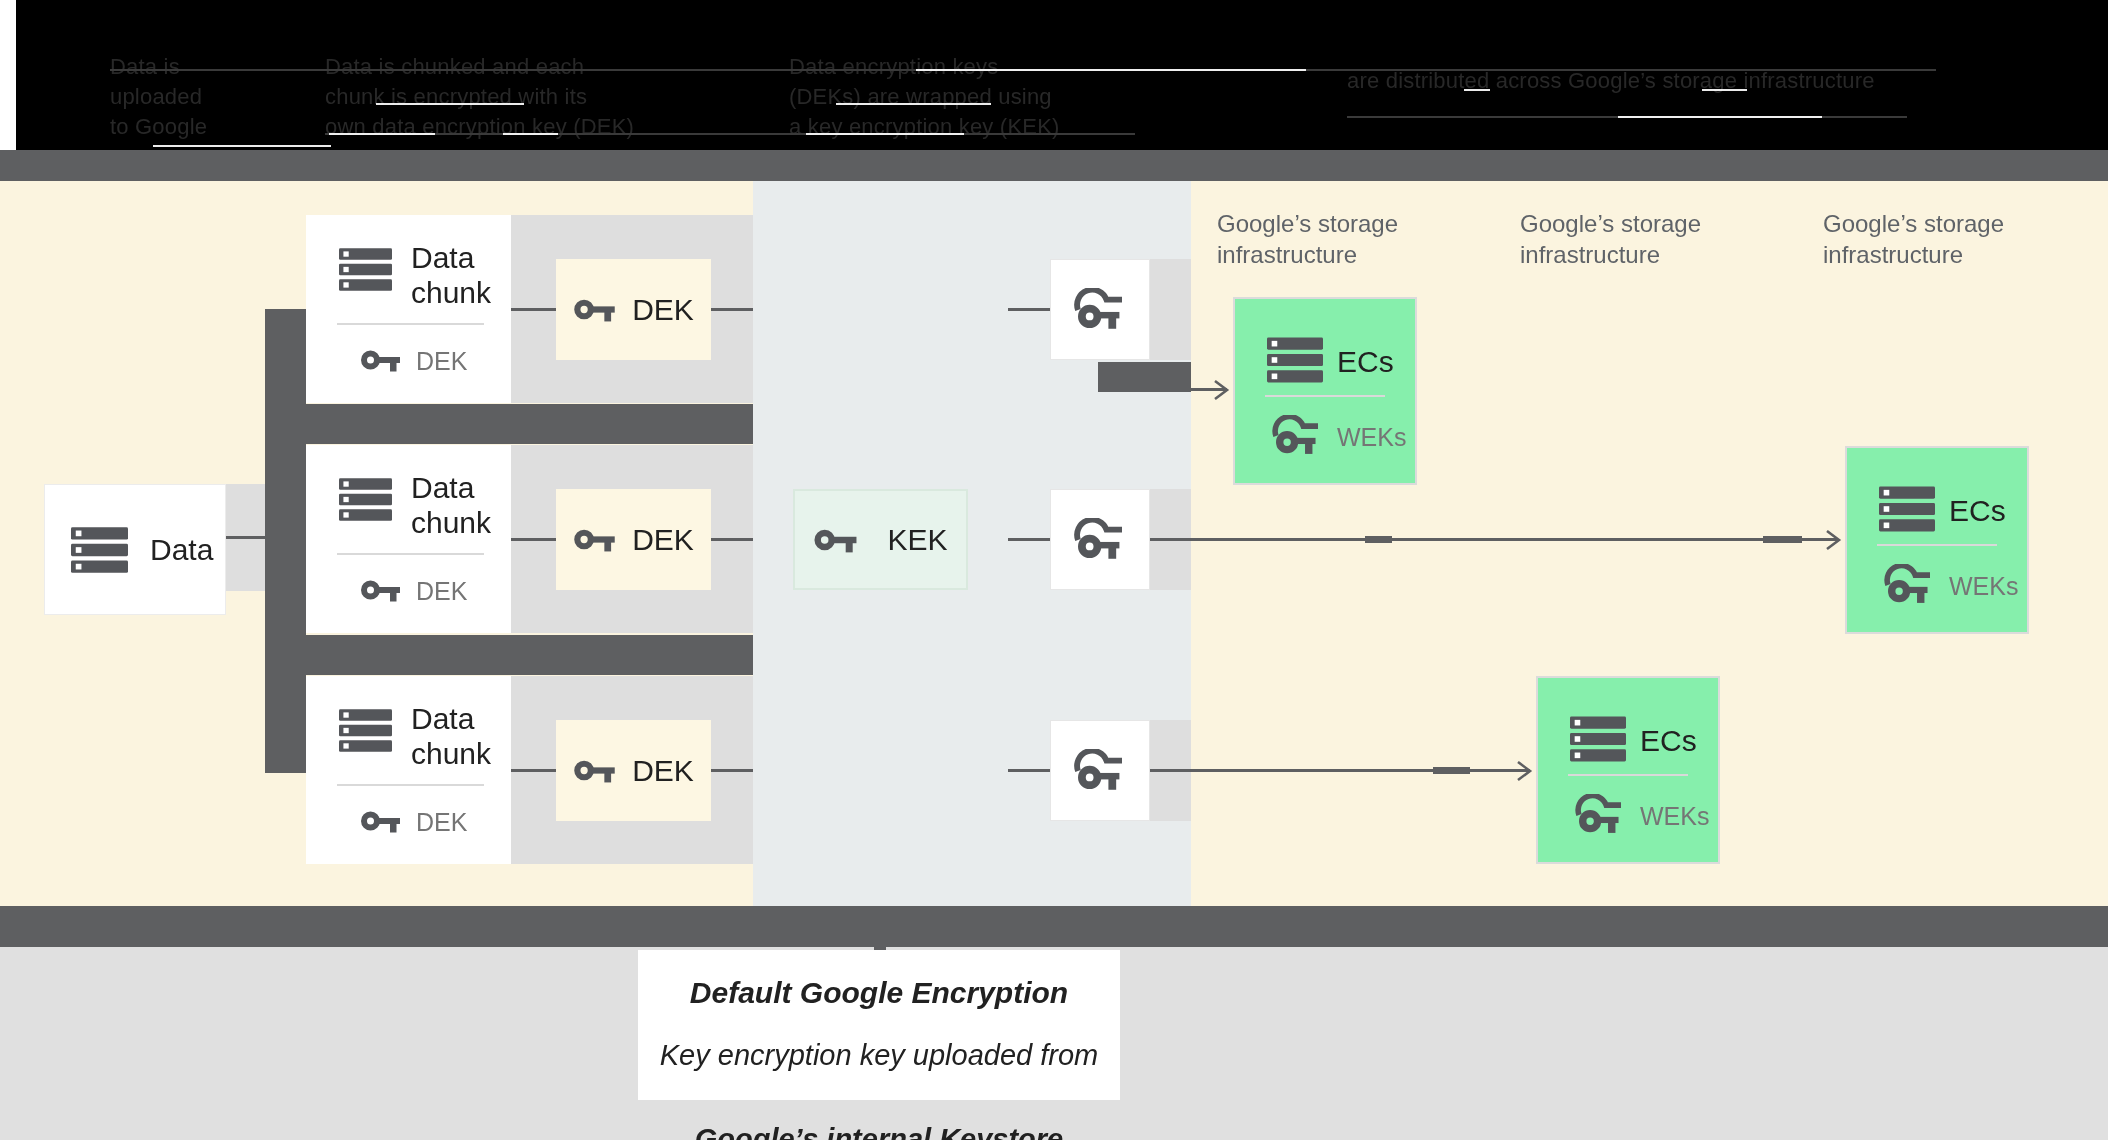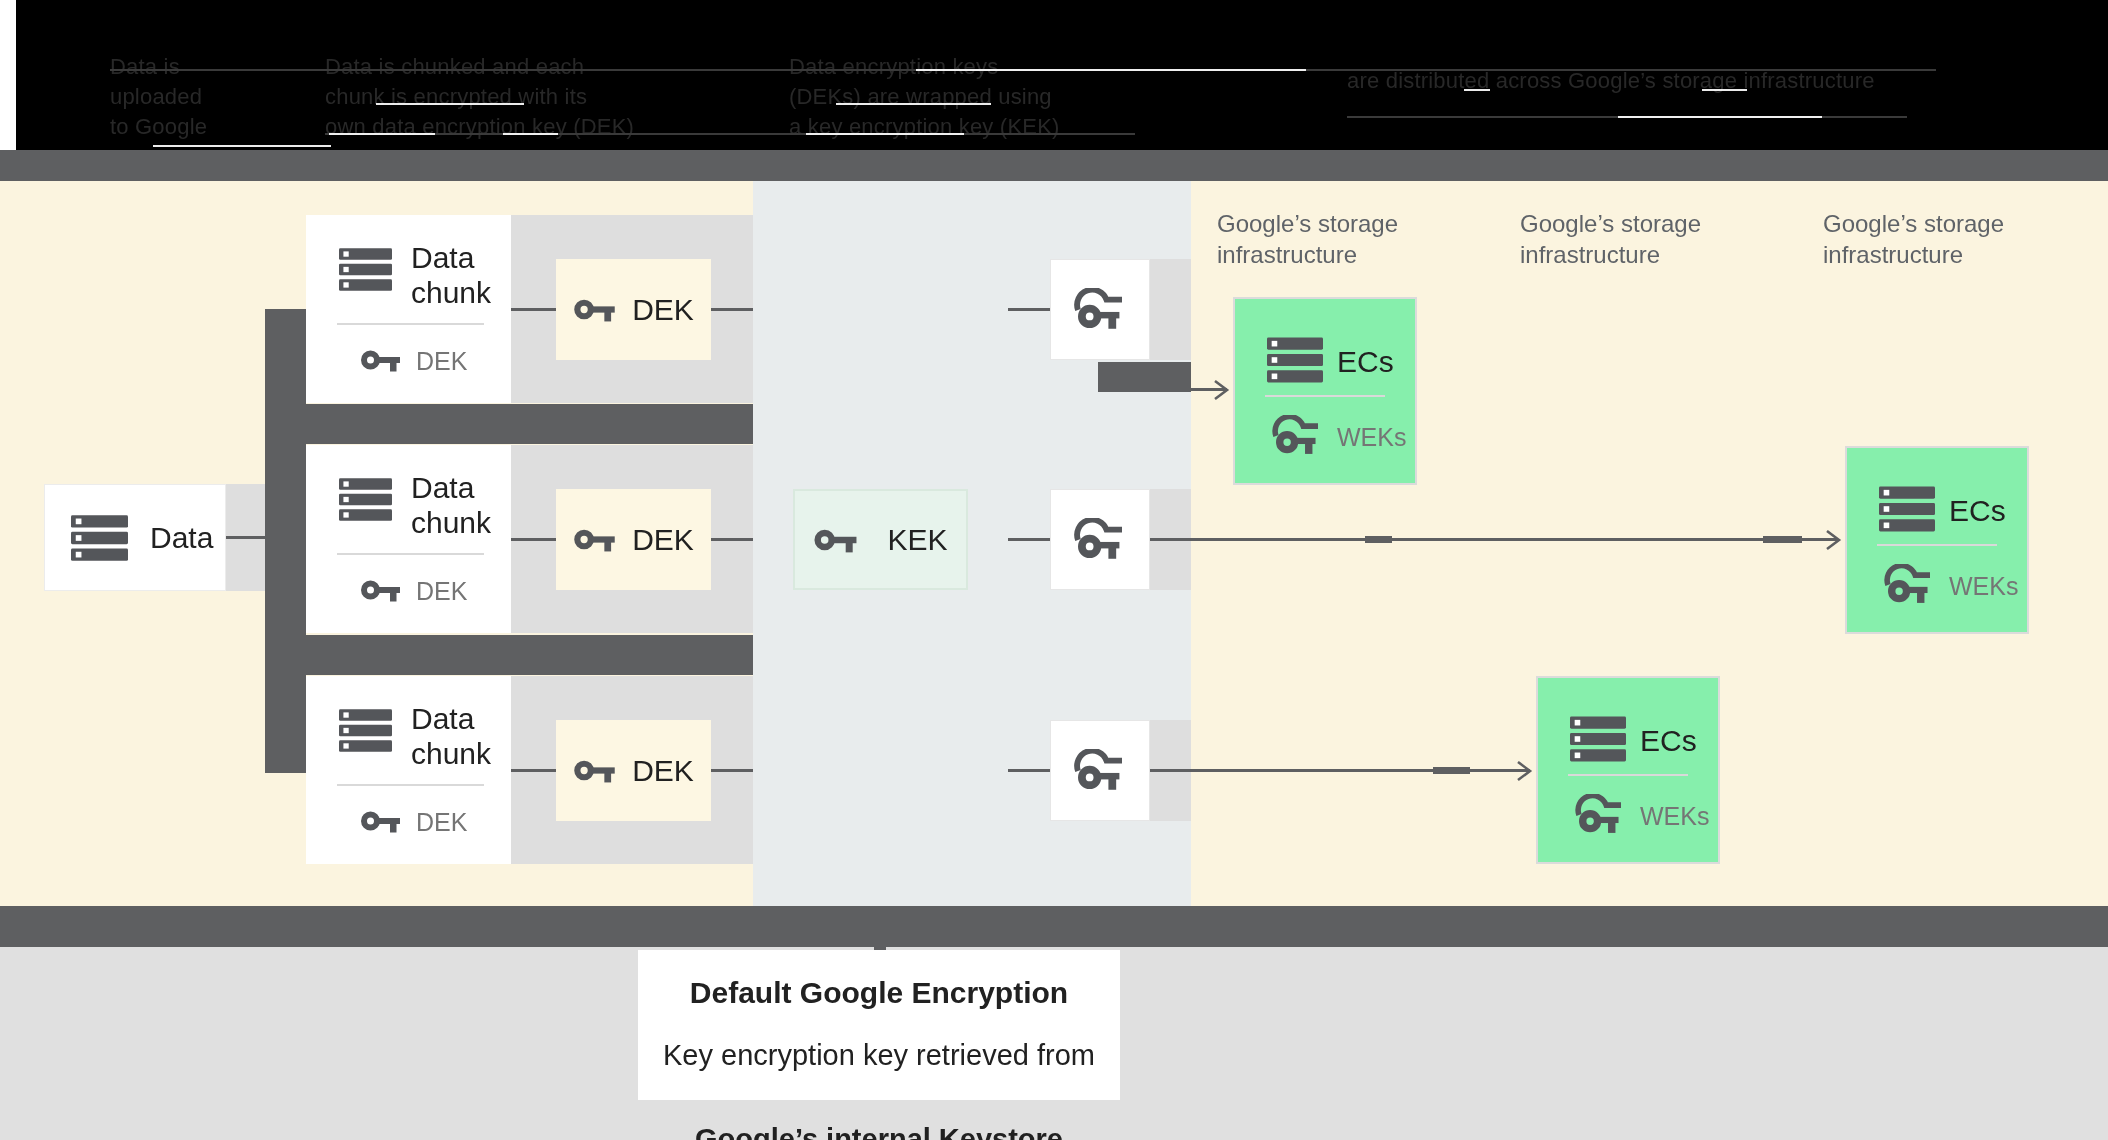--- a/index.html
+++ b/index.html
@@ -24,21 +24,21 @@
 
   
   .gray{background:#DEDEDE;}
   .dark{background:#5E5F61;}
   .databox{background:#fff;border:1px solid #ececec;display:flex;align-items:center;gap:22px;padding-left:26px;box-sizing:border-box;}
   .chunkbox{background:#fff;}
   .dekbox{background:#FDF7E3;display:flex;align-items:center;justify-content:center;gap:15px;}
   .kekbox{background:#E7F3EC;border:2px solid #D9E9DE;box-sizing:border-box;display:flex;align-items:center;justify-content:center;gap:28px;}
   .wkbox{background:#fff;border:1px solid #e6e6e6;box-sizing:border-box;display:flex;align-items:center;justify-content:center;}
   .ecbox{background:#86efac;border:2px solid #DBDBDB;box-sizing:border-box;}
-  .capbox{background:#fff;text-align:center;}
+  .capbox{background:#fff;text-align:center;font-style:italic;}
 
   .lbl-dark{color:#212121;font-size:30px;}
   .lbl-sub{color:#757575;font-size:25px;}
   .divider{background:#D9D9D9;height:2px;}
   .storage{color:#5F6368;font-size:24px;line-height:31px;}
   .icon{color:#54565A;display:block;}
   .ahead{color:#5E5F61;}
 
   .cap-title{padding-top:26px;font-size:30px;font-weight:bold;color:#212121;}
   .cap-body{margin-top:27px;font-size:29px;line-height:37px;color:#212121;}
@@ -119,21 +119,21 @@
 
   <div class="ab gray" style="left:306px;top:215px;width:447px;height:188px;"></div>
   <div class="ab gray" style="left:306px;top:445px;width:447px;height:188px;"></div>
   <div class="ab gray" style="left:306px;top:676px;width:447px;height:188px;"></div>
   <div class="ab gray" style="left:226px;top:484px;width:40px;height:107px;"></div>
   <div class="ab dark" style="left:265px;top:309px;width:41px;height:464px;"></div>
   <div class="ab dark" style="left:265px;top:404px;width:488px;height:40px;"></div>
   <div class="ab dark" style="left:265px;top:635px;width:488px;height:40px;"></div>
   <div class="ab dark" style="left:226px;top:536px;width:40px;height:3px;"></div>
 
-  <div class="ab databox" style="left:44px;top:484px;width:182px;height:107px;">
+  <div class="ab databox" style="left:44px;top:484px;width:182px;height:131px;">
     <svg class="icon" width="57" height="46">
         <use href="#i-db"></use>
       </svg>
     <span class="lbl-dark">Data</span>
   </div>
 
   <div class="ab chunkbox" style="left:306px;top:215px;width:205px;height:188px;">
     <svg class="icon ab" style="left:33px;top:33px;" width="53" height="43">
         <use href="#i-db"></use>
       </svg>
@@ -276,18 +276,18 @@
     <svg class="icon ab" style="left:36px;top:116px;" width="52" height="42">
         <use href="#i-wkey"></use>
       </svg>
     <span class="ab lbl-sub" style="left:102px;top:124px;">WEKs</span>
   </div>
 
   <div class="ab dark" style="left:874px;top:944px;width:12px;height:8px;"></div>
   <div class="ab capbox" style="left:638px;top:950px;width:482px;height:150px;">
     <div class="cap-title">Default Google Encryption</div>
     <div class="cap-body">
-      <div>Key encryption key retrieved from</div>
+      <div>Key encryption key uploaded from</div>
       <div class="cap-bold">Google’s internal Keystore</div>
     </div>
   </div>
 
 </div>
 
 </body></html>

